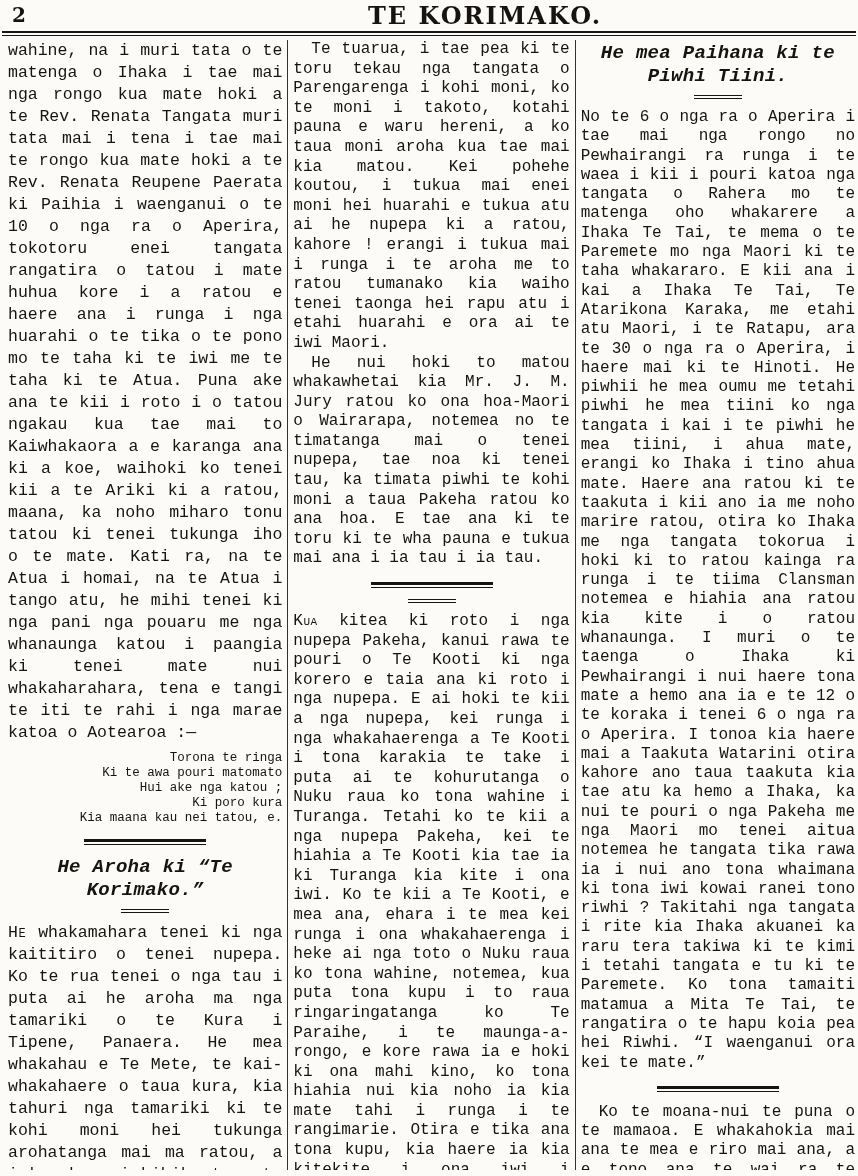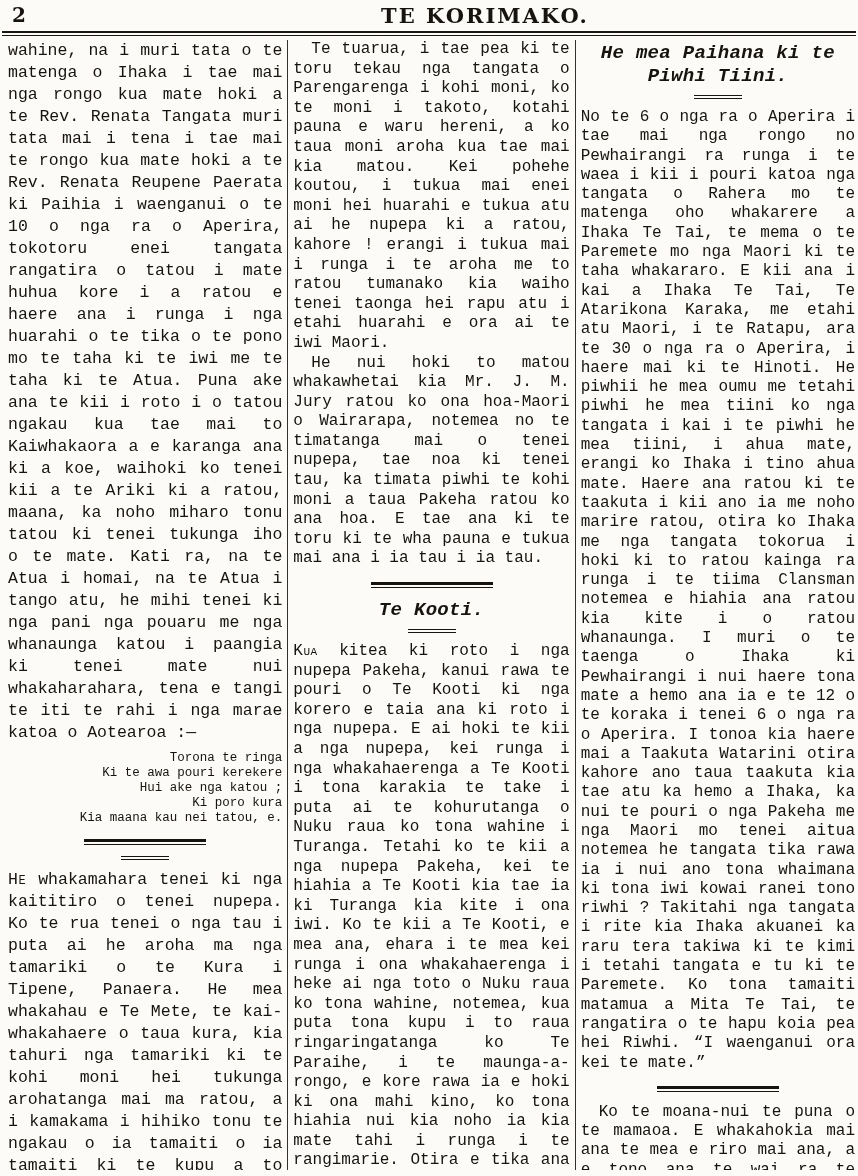--- a/index.html
+++ b/index.html
@@ -15,21 +15,21 @@
   }
   
   .masthead{
     display:flex;align-items:flex-start;
     padding:2px 10px 0 12px;height:30px;
     box-sizing:border-box;
   }
   .page-num{width:110px;font-size:20px;font-weight:bold;line-height:26px;}
   .masthead-title{
     flex:1;text-align:center;
-    font-size:21px;font-weight:bold;letter-spacing:2px;
+    font-size:24px;font-weight:bold;letter-spacing:2px;
     line-height:28px;white-space:nowrap;
   }
   .masthead-date{
     width:205px;text-align:right;
     font-size:17px;font-variant:small-caps;letter-spacing:0.5px;
     line-height:28px;white-space:nowrap;
   }
   .header-rule{
     margin:1px 2px 0 2px;
     border-top:2px solid #1a1712;
@@ -89,37 +89,37 @@
     <div class="masthead-title">TE KORIMAKO.</div>
   </div>
   <div class="header-rule"></div>
 
   <div class="columns">
 
     <section class="col col1">
       <p>wahine, na i muri tata o te matenga o Ihaka i tae mai nga rongo kua mate hoki a te Rev. Renata Tangata muri tata mai i tena i tae mai te rongo kua mate hoki a te Rev. Renata Reupene Paerata ki Paihia i waenganui o te 10 o nga ra o Aperira, tokotoru enei tangata rangatira o tatou i mate huhua kore i a ratou e haere ana i runga i nga huarahi o te tika o te pono mo te taha ki te iwi me te taha ki te Atua. Puna ake ana te kii i roto i o tatou ngakau kua tae mai to Kaiwhakaora a e karanga ana ki a koe, waihoki ko tenei kii a te Ariki ki a ratou, maana, ka noho miharo tonu tatou ki tenei tukunga iho o te mate.  Kati ra, na te Atua i homai, na te Atua i tango atu, he mihi tenei ki nga pani nga pouaru me nga whanaunga katou i paangia ki tenei mate nui whakaharahara, tena e tangi te iti te rahi i nga marae katoa o Aotearoa :—</p>
       <div class="verse">
         <div>Torona te ringa</div>
-        <div>Ki te awa pouri kerekere</div>
+        <div>Ki te awa pouri matomato</div>
         <div>Hui ake nga katou ;</div>
         <div>Ki poro kura</div>
         <div>Kia maana kau nei tatou, e.</div>
       </div>
       <div class="section-divider"></div>
+      <h2 class="article-heading">He Aroha ki “Te Korimako.”</h2>
       <div class="heading-rule"></div>
       <p><span class="lead">He</span><span> whakamahara tenei ki nga kaititiro o tenei nupepa.  Ko te rua tenei o nga tau i puta ai he aroha ma nga tamariki o te Kura i Tipene, Panaera.  He mea whakahau e Te Mete, te kai-whakahaere o taua kura, kia tahuri nga tamariki ki te kohi moni hei tukunga arohatanga mai ma ratou, a i kamakama i hihiko tonu te ngakau o ia tamaiti o ia tamaiti ki te kupu a to ratou kaitiaki, te tukunga iho, kihai i roa, takoto ana i te ringa o Te Mete te moni kotahi pauna, a ko taua moni kua tae mai kia matou.</span></p>
     </section>
 
     <div class="colrule"></div>
 
     <section class="col col2">
       <p class="indent">Te tuarua, i tae pea ki te toru tekau nga tangata o Parengarenga i kohi moni, ko te moni i takoto, kotahi pauna e waru hereni, a ko taua moni aroha kua tae mai kia matou.  Kei pohehe koutou, i tukua mai enei moni hei huarahi e tukua atu ai he nupepa ki a ratou, kahore ! erangi i tukua mai i runga i te aroha me to ratou tumanako kia waiho tenei taonga hei rapu atu i etahi huarahi e ora ai te iwi Maori.</p>
       <p class="indent">He nui hoki to matou whakawhetai kia Mr. J. M. Jury ratou ko ona hoa-Maori o Wairarapa, notemea no te timatanga mai o tenei nupepa, tae noa ki tenei tau, ka timata piwhi te kohi moni a taua Pakeha ratou ko ana hoa. E tae ana ki te toru ki te wha pauna e tukua mai ana i ia tau i ia tau.</p>
       <div class="section-divider"></div>
-      <h2 class="article-heading">Te Kooti.</h2>
       <div class="heading-rule"></div>
       <p><span class="lead">Kua</span><span> kitea ki roto i nga nupepa Pakeha, kanui rawa te pouri o Te Kooti ki nga korero e taia ana ki roto i nga nupepa.  E ai hoki te kii a nga nupepa, kei runga i nga whakahaerenga a Te Kooti i tona karakia te take i puta ai te kohurutanga o Nuku raua ko tona wahine i Turanga. Tetahi ko te kii a nga nupepa Pakeha, kei te hiahia a Te Kooti kia tae ia ki Turanga kia kite i ona iwi.  Ko te kii a Te Kooti, e mea ana, ehara i te mea kei runga i ona whakahaerenga i heke ai nga toto o Nuku raua ko tona wahine, notemea, kua puta tona kupu i to raua ringaringatanga ko Te Paraihe, i te maunga-a-rongo, e kore rawa ia e hoki ki ona mahi kino, ko tona hiahia nui kia noho ia kia mate tahi i runga i te rangimarie. Otira e tika ana tona kupu, kia haere ia kia kitekite i ona iwi i Turanga, erangi ko te tino take o tona haere, he ako i tona iwi ki te tikanga o te ture a nga Hurai, kia waiho ko te Rahoroi hei ra tapu ma ratou.</span></p>
     </section>
 
     <div class="colrule"></div>
 
     <section class="col col3">
       <h2 class="article-heading">He mea Paihana ki te Piwhi Tiini.</h2>
       <div class="heading-rule"></div>
       <p>No te 6 o nga ra o Aperira i tae mai nga rongo no Pewhairangi ra runga i te waea i kii i pouri katoa nga tangata o Rahera mo te matenga oho whakarere a Ihaka Te Tai, te mema o te Paremete mo nga Maori ki te taha whakararo.  E kii ana i kai a Ihaka Te Tai, Te Atarikona Karaka, me etahi atu Maori, i te Ratapu, ara te 30 o nga ra o Aperira, i haere mai ki te Hinoti. He piwhii he mea oumu me tetahi piwhi he mea tiini ko nga tangata i kai i te piwhi he mea tiini, i ahua mate, erangi ko Ihaka i tino ahua mate.  Haere ana ratou ki te taakuta i kii ano ia me noho marire ratou, otira ko Ihaka me nga tangata tokorua i hoki ki to ratou kainga ra runga i te tiima Clansman notemea e hiahia ana ratou kia kite i o ratou whanaunga.  I muri o te taenga o Ihaka ki Pewhairangi i nui haere tona mate a hemo ana ia e te 12 o te koraka i tenei 6 o nga ra o Aperira.  I tonoa kia haere mai a Taakuta Watarini otira kahore ano taua taakuta kia tae atu ka hemo a Ihaka, ka nui te pouri o nga Pakeha me nga Maori mo tenei aitua notemea he tangata tika rawa ia i nui ano tona whaimana ki tona iwi kowai ranei tono riwhi ?  Takitahi nga tangata i rite kia Ihaka akuanei ka raru tera takiwa ki te kimi i tetahi tangata e tu ki te Paremete. Ko tona tamaiti matamua a Mita Te Tai, te rangatira o te hapu koia pea hei Riwhi.  “I waenganui ora kei te mate.”</p>

